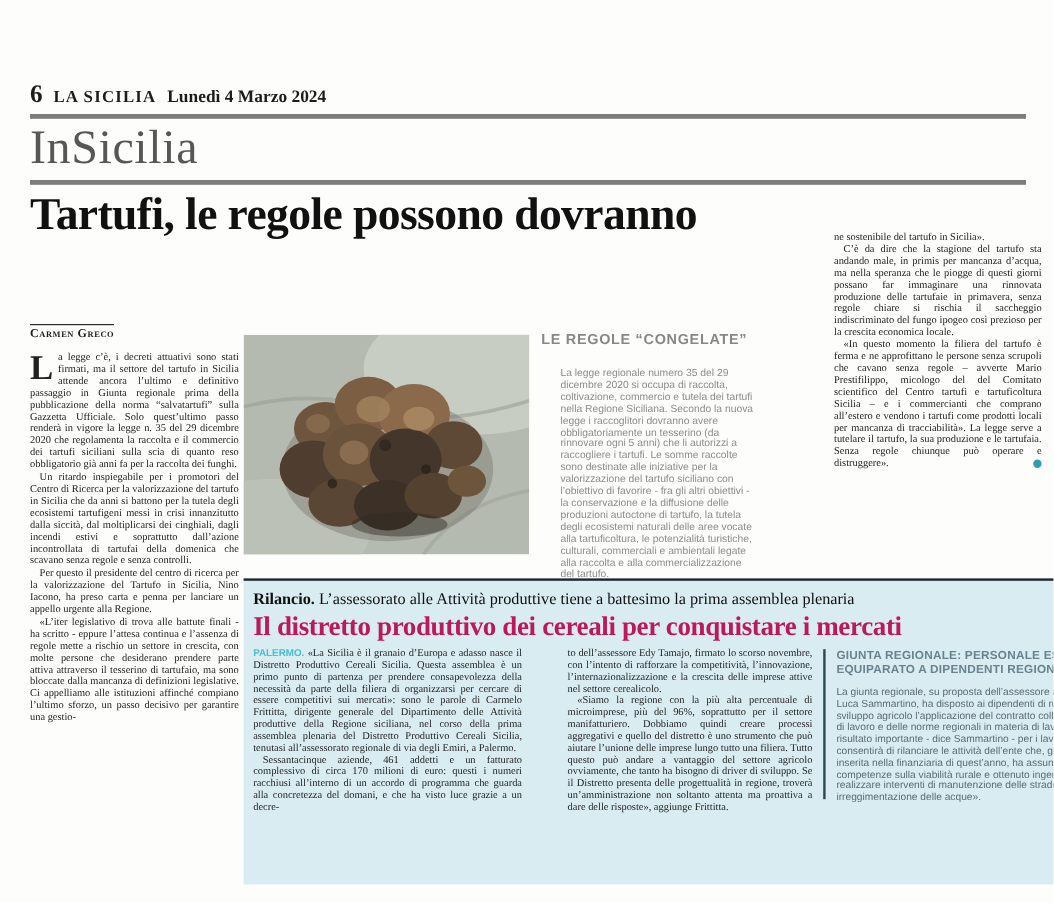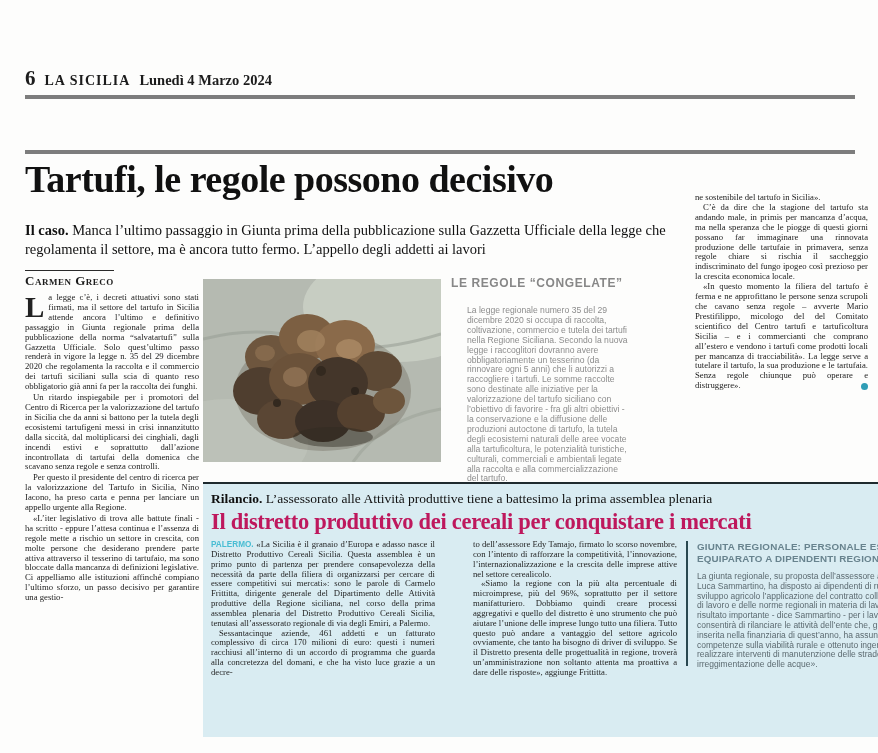--- a/index.html
+++ b/index.html
@@ -13,21 +13,21 @@
   .rule{position:absolute;left:25px;width:830px;height:4px;background:#7d7d7d;}
   .rule1{top:95px;}
   .rule2{top:150px;}
   .section-title{position:absolute;left:25px;top:99px;font-size:40px;color:#575757;letter-spacing:.5px;}
   
   .headline{position:absolute;left:25px;top:158px;margin:0;width:672px;
             font-size:38px;line-height:42px;font-weight:bold;color:#111;letter-spacing:-.5px;}
   .kicker{position:absolute;left:25px;top:221px;margin:0;width:655px;
           font-size:14.5px;line-height:19px;color:#111;}
   .kicker strong{font-weight:bold;}
-  .byline{position:absolute;left:25px;top:270px;font-size:13px;font-weight:bold;
+  .byline{position:absolute;left:25px;top:270px;font-size:10px;font-weight:bold;
           font-variant:small-caps;letter-spacing:.5px;border-top:1.5px solid #2a2a2a;padding-top:2px;}
   .col{position:absolute;font-size:8.7px;line-height:9.9px;text-align:justify;color:#222;}
   .col p{margin:0;}
   .col p.sp{margin-top:1px;}
   .col p.indent{text-indent:8px;}
   .col1{left:25px;top:293px;width:174px;height:455px;}
   .col3{left:695px;top:169px;width:173px;margin-top:24px;}
   .dropcap{float:left;font-size:29px;line-height:26px;font-weight:bold;padding:1px 4px 0 0;}
   .endmark{float:right;width:7px;height:7px;border-radius:50%;background:#2f9db5;margin-top:2px;}
   
@@ -60,25 +60,25 @@
 <body>
 
 <div class="page">
 
   <header class="masthead">
     <span class="pagenum">6</span>
     <span class="brand">LA SICILIA</span>
     <span class="mdate">Lunedì 4 Marzo 2024</span>
   </header>
   <div class="rule rule1"></div>
+  <div class="section-title">InSicilia</div>
   <div class="rule rule2"></div>
 
-  <h1 class="headline">Tartufi, le regole possono decisivo</h1>
+  <h1 class="headline">Tartufi, le regole possono dovranno</h1>
 
-  <p class="kicker"><strong>Il caso.</strong><span> Manca l’ultimo passaggio in Giunta prima della pubblicazione sulla Gazzetta Ufficiale della legge che regolamenta il settore, ma è ancora tutto fermo. L’appello degli addetti ai lavori</span></p>
 
   <div class="byline">Carmen Greco</div>
 
   <div class="col col1">
     <p class="para"><span class="dropcap">L</span><span>a legge c’è, i decreti attuativi sono stati firmati, ma il settore del tartufo in Sicilia attende ancora l’ultimo e definitivo passaggio in Giunta regionale prima della pubblicazione della norma “salvatartufi” sulla Gazzetta Ufficiale. Solo quest’ultimo passo renderà in vigore la legge n. 35 del 29 dicembre 2020 che regolamenta la raccolta e il commercio dei tartufi siciliani sulla scia di quanto reso obbligatorio già anni fa per la raccolta dei funghi.</span></p>
     <p class="indent sp">Un ritardo inspiegabile per i promotori del Centro di Ricerca per la valorizzazione del tartufo in Sicilia che da anni si battono per la tutela degli ecosistemi tartufigeni messi in crisi innanzitutto dalla siccità, dal moltiplicarsi dei cinghiali, dagli incendi estivi e soprattutto dall’azione incontrollata di tartufai della domenica che scavano senza regole e senza controlli.</p>
     <p class="indent sp">Per questo il presidente del centro di ricerca per la valorizzazione del Tartufo in Sicilia, Nino Iacono, ha preso carta e penna per lanciare un appello urgente alla Regione.</p>
     <p class="indent sp">«L’iter legislativo di trova alle battute finali - ha scritto - eppure l’attesa continua e l’assenza di regole mette a rischio un settore in crescita, con molte persone che desiderano prendere parte attiva attraverso il tesserino di tartufaio, ma sono bloccate dalla mancanza di definizioni legislative. Ci appelliamo alle istituzioni affinché compiano l’ultimo sforzo, un passo decisivo per garantire una gestio-</p>
   </div>
 

